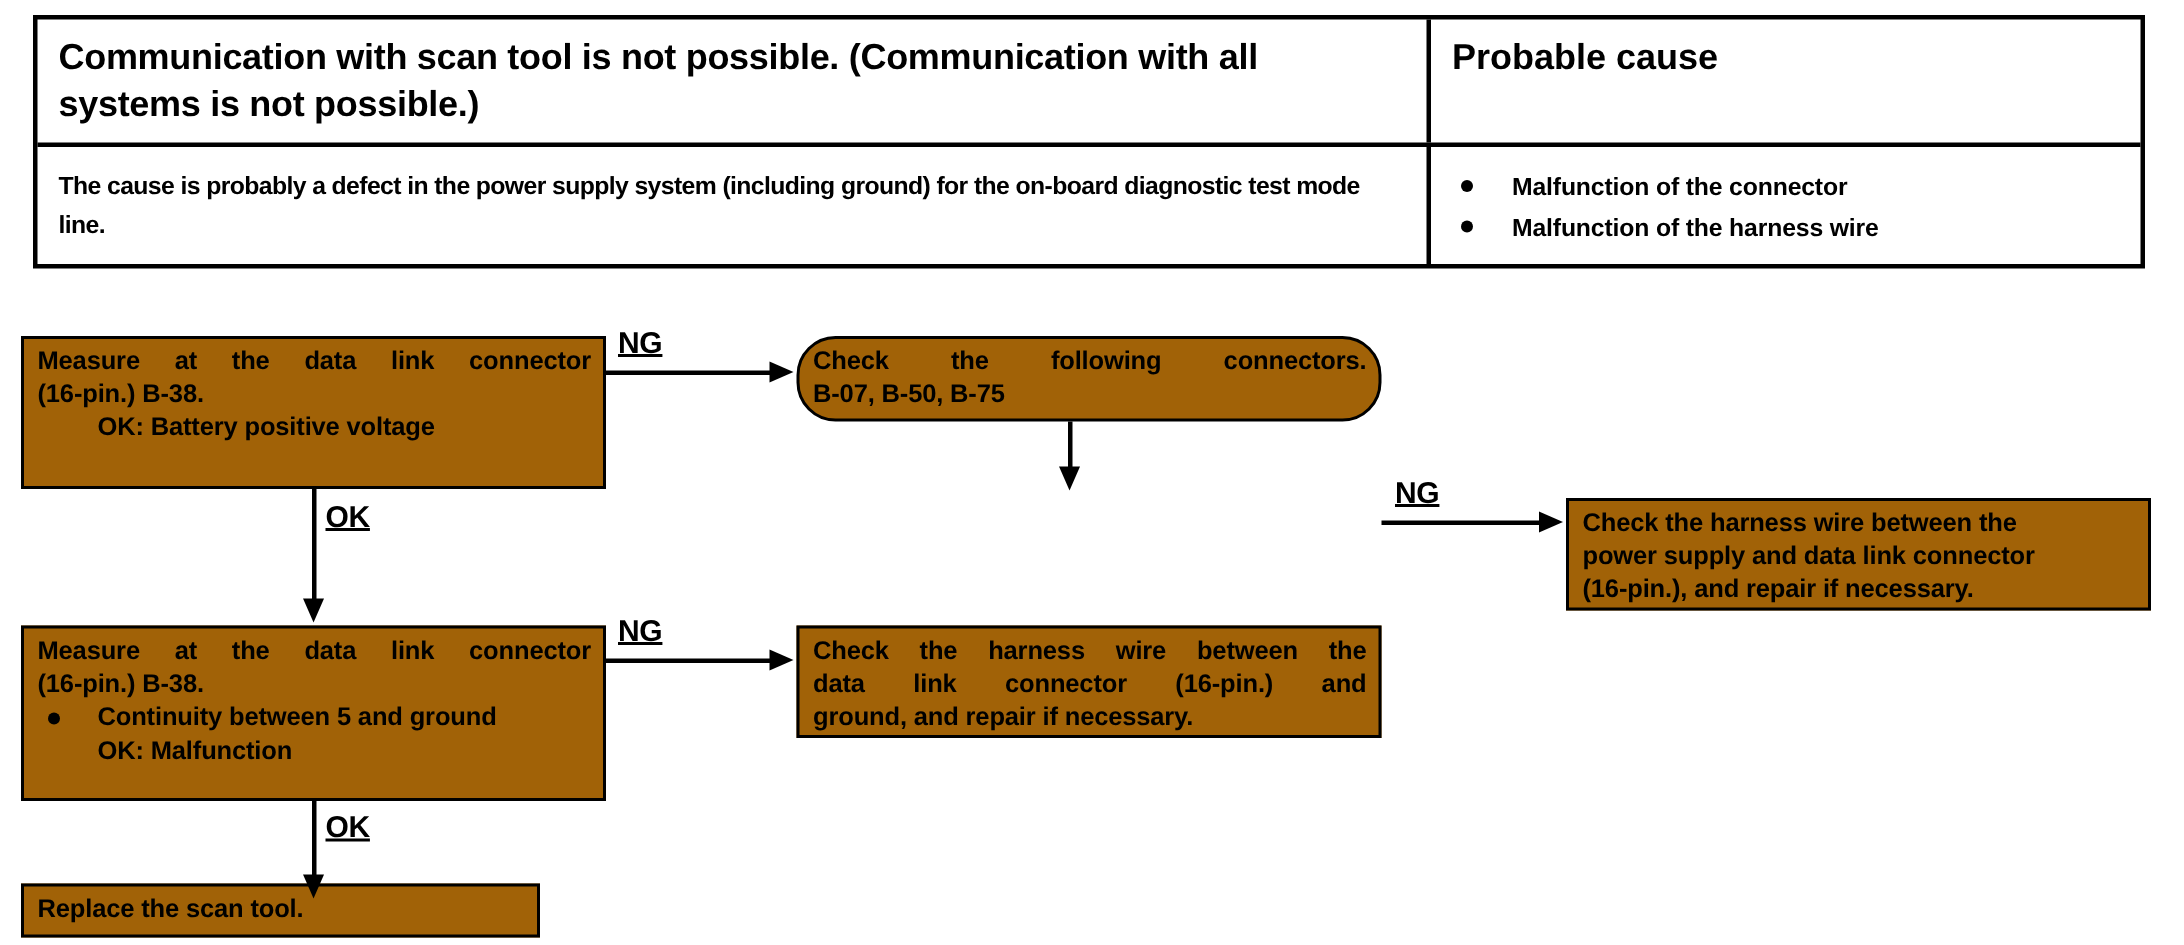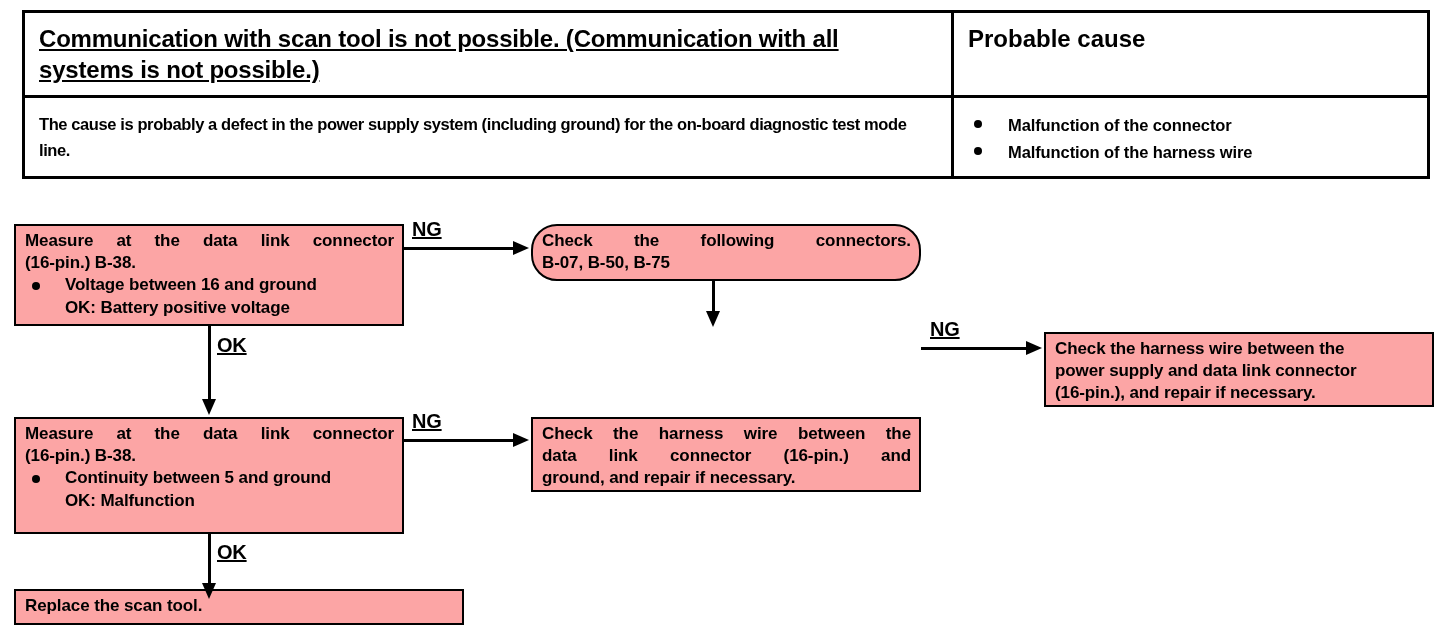--- a/index.html
+++ b/index.html
@@ -50,21 +50,21 @@
     font-size: 24px;
     font-weight: bold;
     line-height: 1.30;
     letter-spacing: -0.2px;
   }
   .head-title-right {
     font-size: 24px;
     font-weight: bold;
     line-height: 1.30;
   }
-  .head-row .cell-left { min-height: 76px; text-decoration: underline; }
+  .head-row .cell-left { min-height: 76px; }
   .head-row .cell-right { min-height: 76px; }
   .body-row .cell-left { min-height: 70px; padding-top: 14px; }
   .body-row .cell-right { min-height: 70px; padding-top: 14px; }
   .body-text {
     font-size: 16.5px;
     font-weight: bold;
     line-height: 1.55;
     letter-spacing: -0.4px;
   }
   ul.cause-list {
@@ -96,21 +96,21 @@
     position: absolute;
     left: 0;
     top: 195px;
     width: 1456px;
     height: 435px;
   }
   .fbox {
     position: absolute;
     border: 2.5px solid #000;
     box-sizing: border-box;
-    background: #fca5a5;
+    background: #a16207;
     padding: 4px 8px 5px 9px;
   }
   .fbox .ln {
     font-size: 17px;
     line-height: 1.30;
     font-weight: bold;
     letter-spacing: -0.1px;
     white-space: nowrap;
   }
   .fbox .ln.reg {
@@ -155,21 +155,21 @@
     white-space: nowrap;
   }
 
   
   #box-measure1 { left: 14px;   top: 29px;  width: 390px; height: 102px; }
   #box-connectors{ left: 531px; top: 29px;  width: 390px; height: 57px; border-radius: 26px;  }
   #box-symptom  { left: 531px;  top: 135px; width: 390px; height: 36px;  }
   #box-harness-ps{ left: 1044px; top: 137px; width: 390px; height: 75px; }
   #box-measure2 { left: 14px;   top: 222px; width: 390px; height: 117px; }
   #box-harness-gnd{ left: 531px; top: 222px; width: 390px; height: 75px; }
-  #box-replace  { left: 14px;   top: 394px; width: 450px; height: 36px;  }
+  #box-replace  { left: 14px;   top: 394px; width: 346px; height: 36px;  }
 
   
   .hline {
     position: absolute;
     height: 3px;
     background: #000;
   }
   .vline {
     position: absolute;
     width: 3px;
@@ -249,23 +249,20 @@
     </div>
   </div>
 
 </div>
 
 <div class="flow">
 
   <div class="fbox" id="box-measure1">
     <span class="ln just">Measure at the data link connector</span>
     <span class="ln">(16-pin.) B-38.</span>
-    <ul class="blist">
-      <li>Voltage between 16 and ground</li>
-    </ul>
     <div class="subline">OK: Battery positive voltage</div>
   </div>
 
   <div class="fbox" id="box-connectors">
     <span class="ln just">Check the following connectors.</span>
     <span class="ln reg">B-07, B-50, B-75</span>
   </div>
 
 
   <div class="fbox" id="box-harness-ps">

